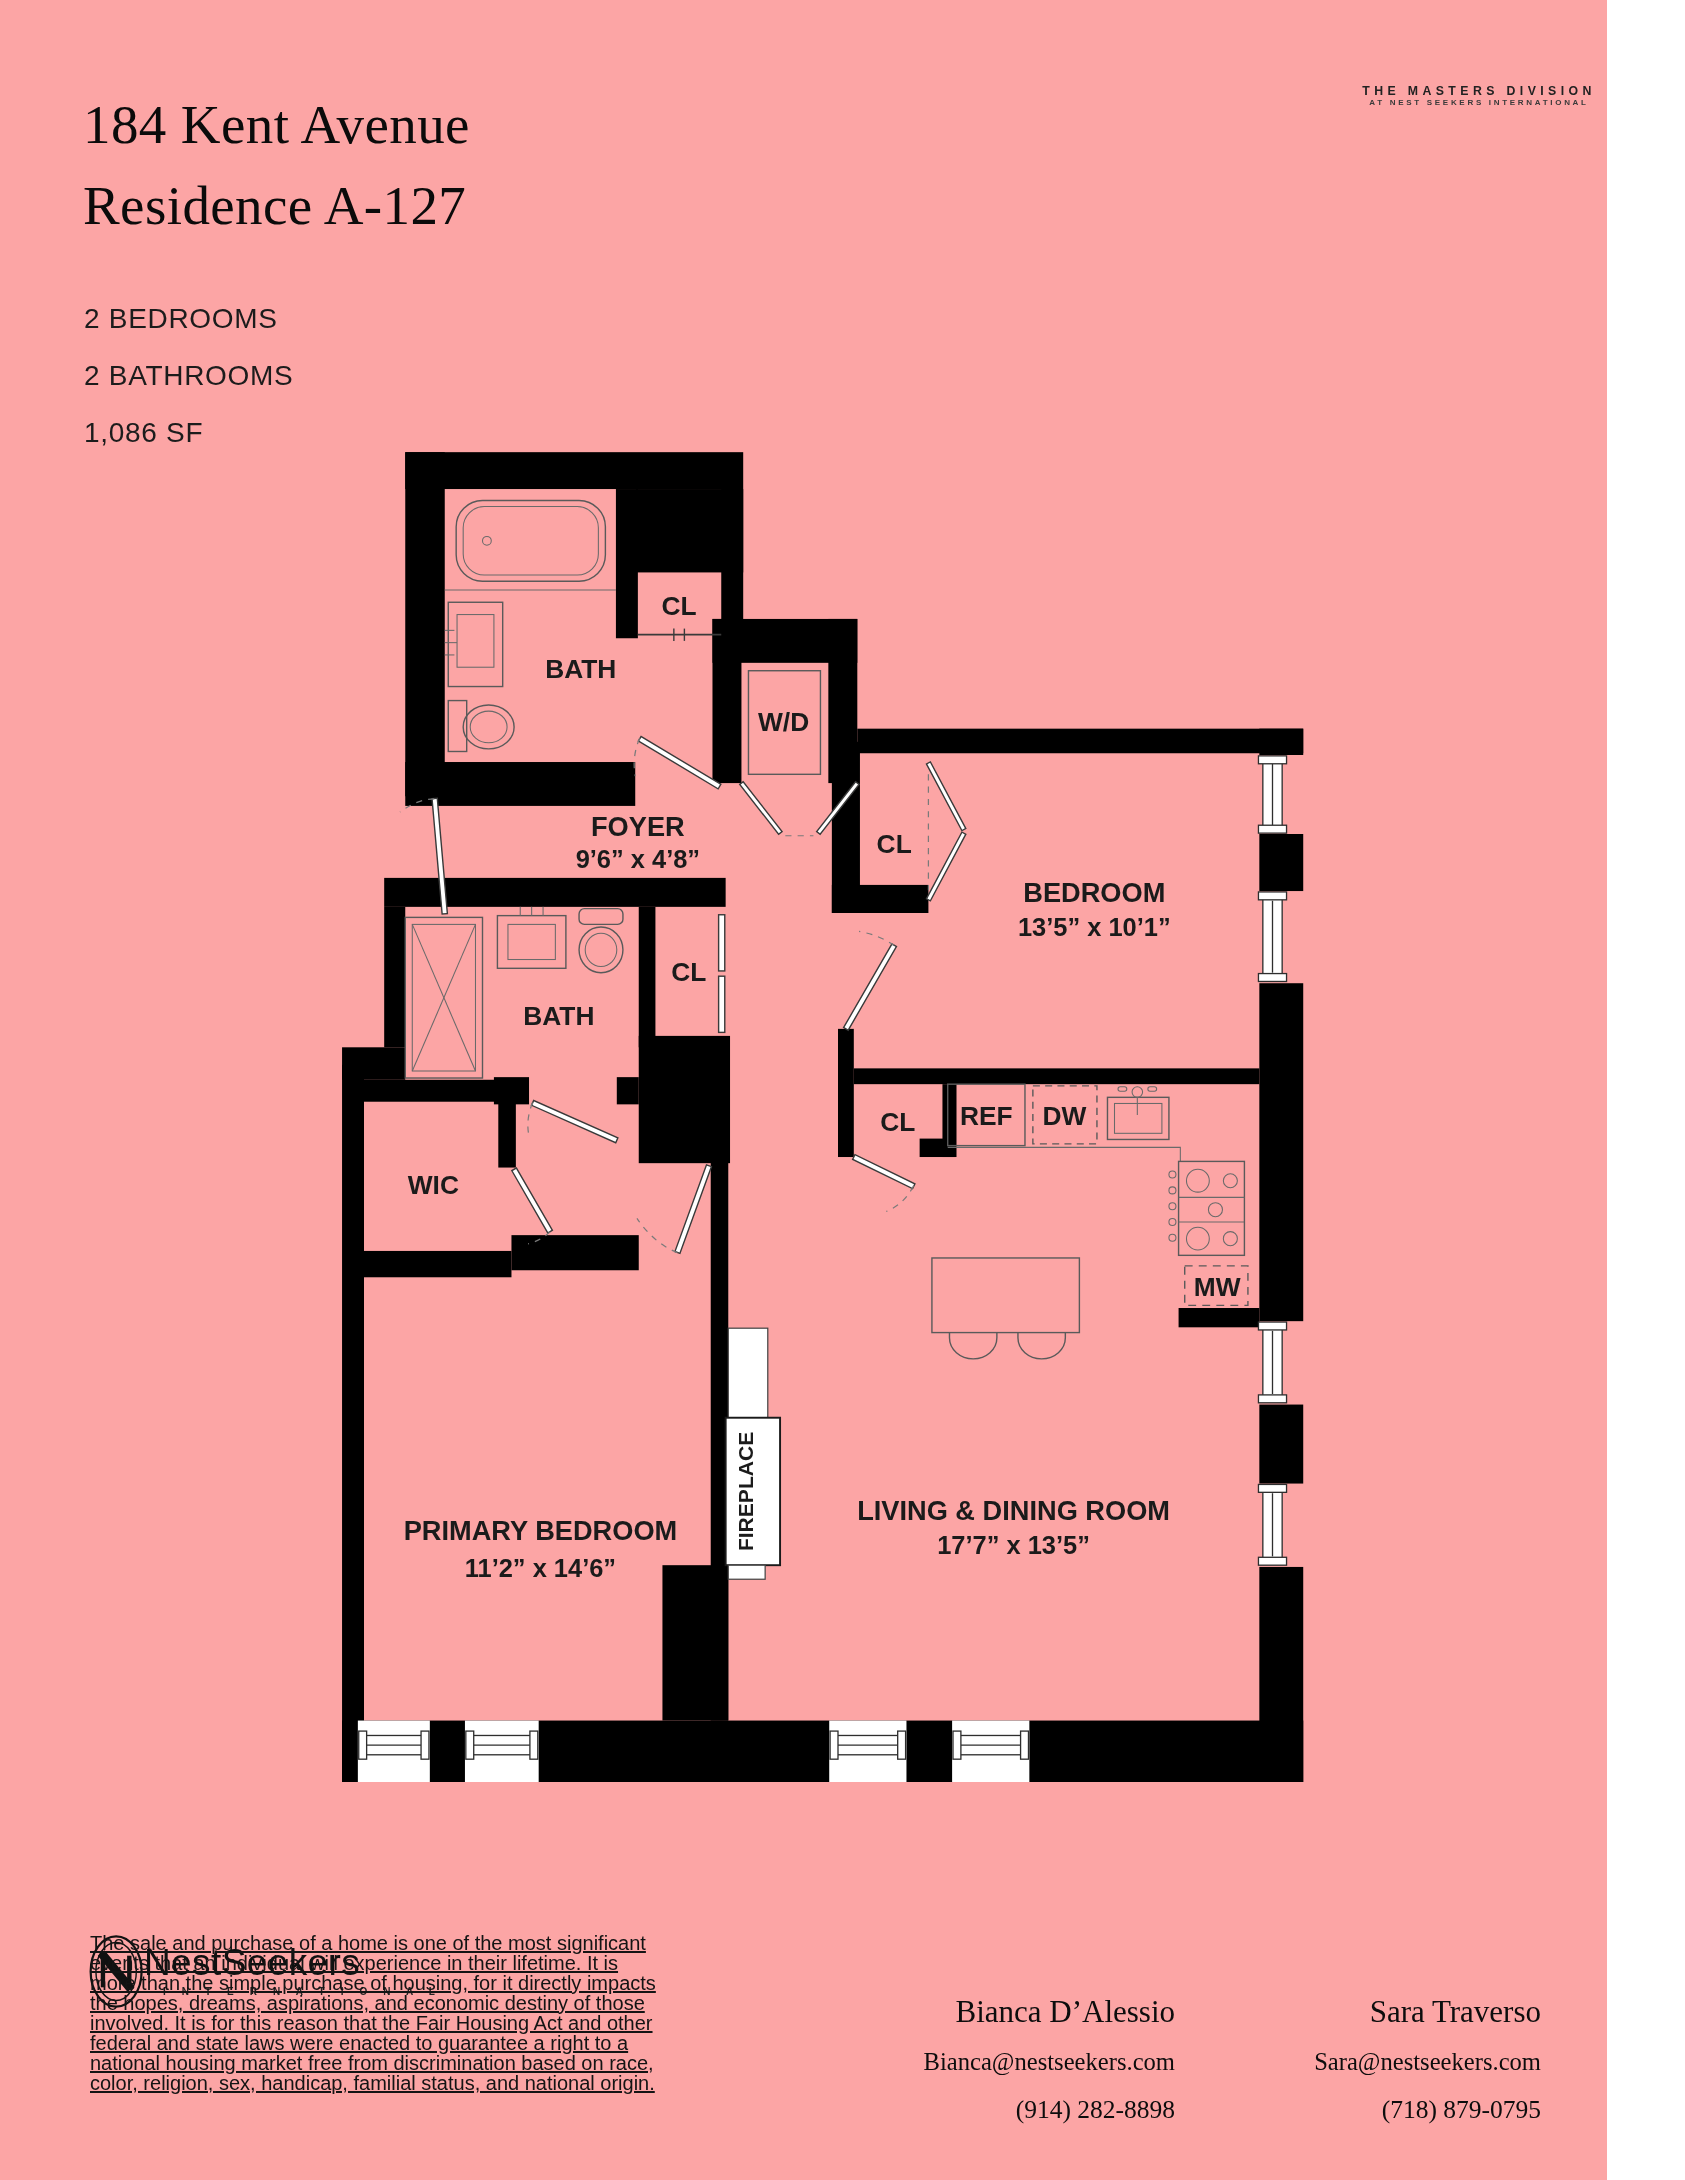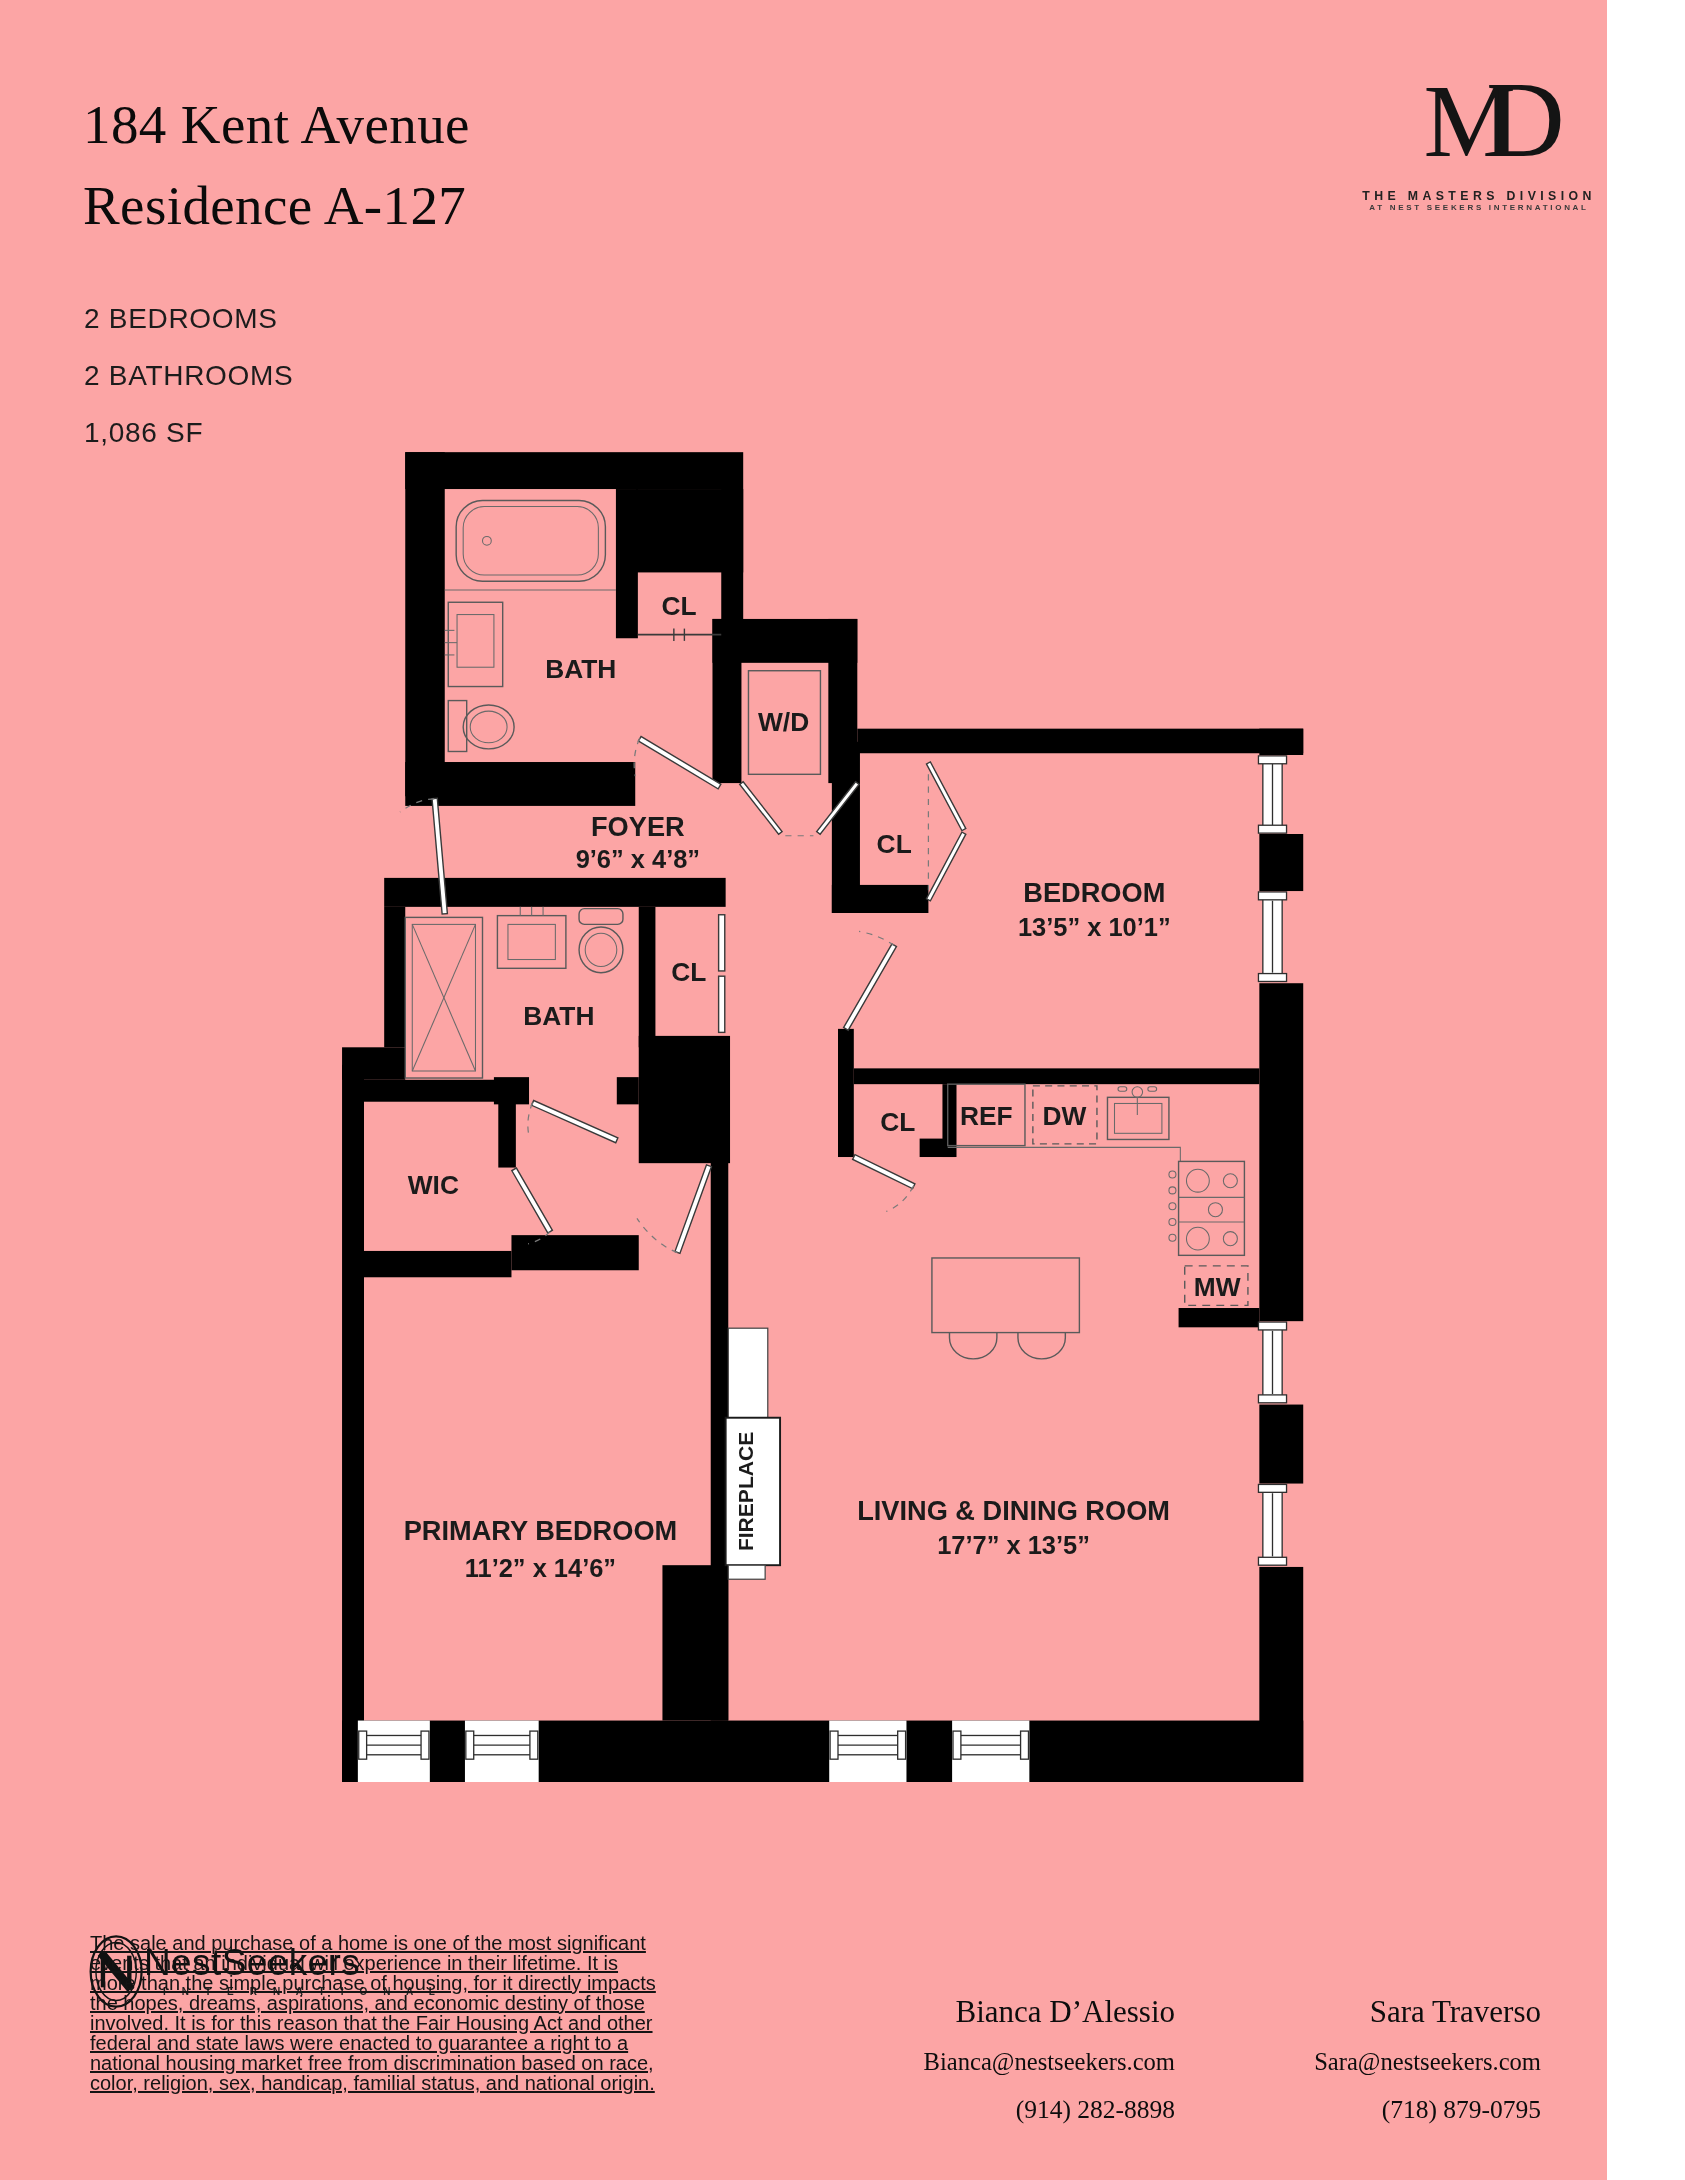--- a/index.html
+++ b/index.html
@@ -51,21 +51,20 @@
     <div>184 Kent Avenue</div>
     <div>Residence A-127</div>
   </div>
   <div class="specs">
     <div>2 BEDROOMS</div>
     <div>2 BATHROOMS</div>
     <div>1,086 SF</div>
   </div>
 
   <div class="brand">
-    <div class="monogram"><span>M</span><span class="d">D</span></div>
     <div class="l1">THE MASTERS DIVISION</div>
     <div class="l2">AT NEST SEEKERS INTERNATIONAL</div>
   </div>
 
   <svg class="plan" width="1071" height="1343" viewBox="0 0 1220 1530">
 
     <g fill="#000">
       <rect x="72" y="15" width="385" height="42"></rect>
       <rect x="72" y="15" width="45" height="392"></rect>
       <rect x="312" y="57" width="25" height="170"></rect>

